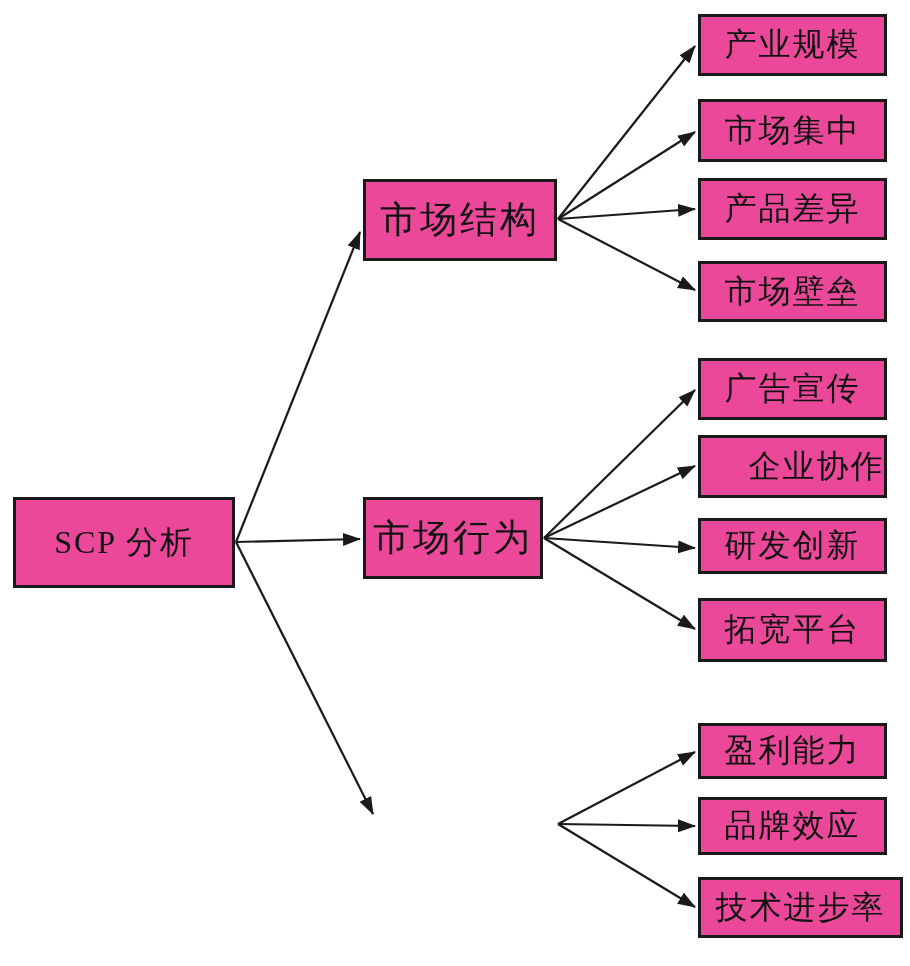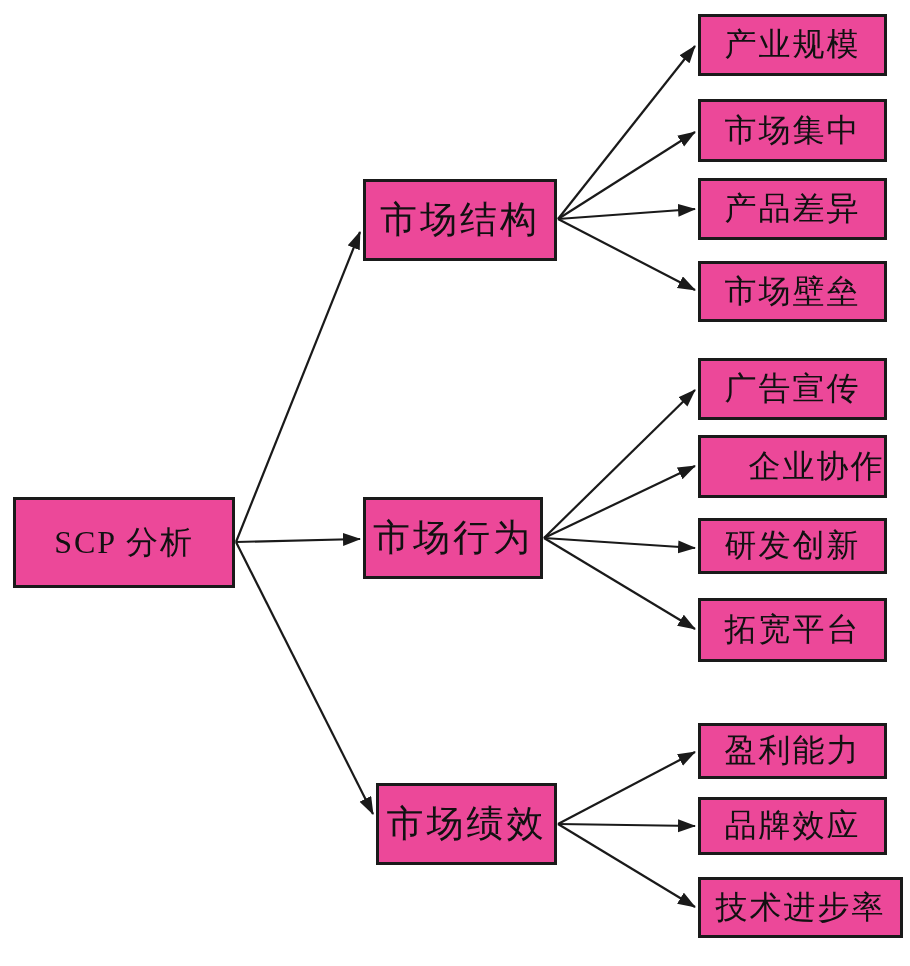--- a/index.html
+++ b/index.html
@@ -97,21 +97,20 @@
 
     <line class="edge" x1="558" y1="824" x2="695" y2="752" marker-end="url(#ah)"></line>
     <line class="edge" x1="558" y1="824" x2="695" y2="826" marker-end="url(#ah)"></line>
     <line class="edge" x1="558" y1="824" x2="695" y2="907" marker-end="url(#ah)"></line>
   </svg>
 
   <div class="node root" id="node-scp-analysis">SCP 分析</div>
 
   <div class="node mid" id="node-market-structure">市场结构</div>
   <div class="node mid" id="node-market-conduct">市场行为</div>
-  <div class="node mid" id="node-market-performance">市场绩效</div>
 
   <div class="node leaf" id="leaf-industry-scale">产业规模</div>
   <div class="node leaf" id="leaf-market-concentration">市场集中</div>
   <div class="node leaf" id="leaf-product-differentiation">产品差异</div>
   <div class="node leaf" id="leaf-market-barriers">市场壁垒</div>
 
   <div class="node leaf" id="leaf-advertising">广告宣传</div>
   <div class="node leaf" id="leaf-enterprise-collaboration">企业协作</div>
   <div class="node leaf" id="leaf-rd-innovation">研发创新</div>
   <div class="node leaf" id="leaf-platform-expansion">拓宽平台</div>

